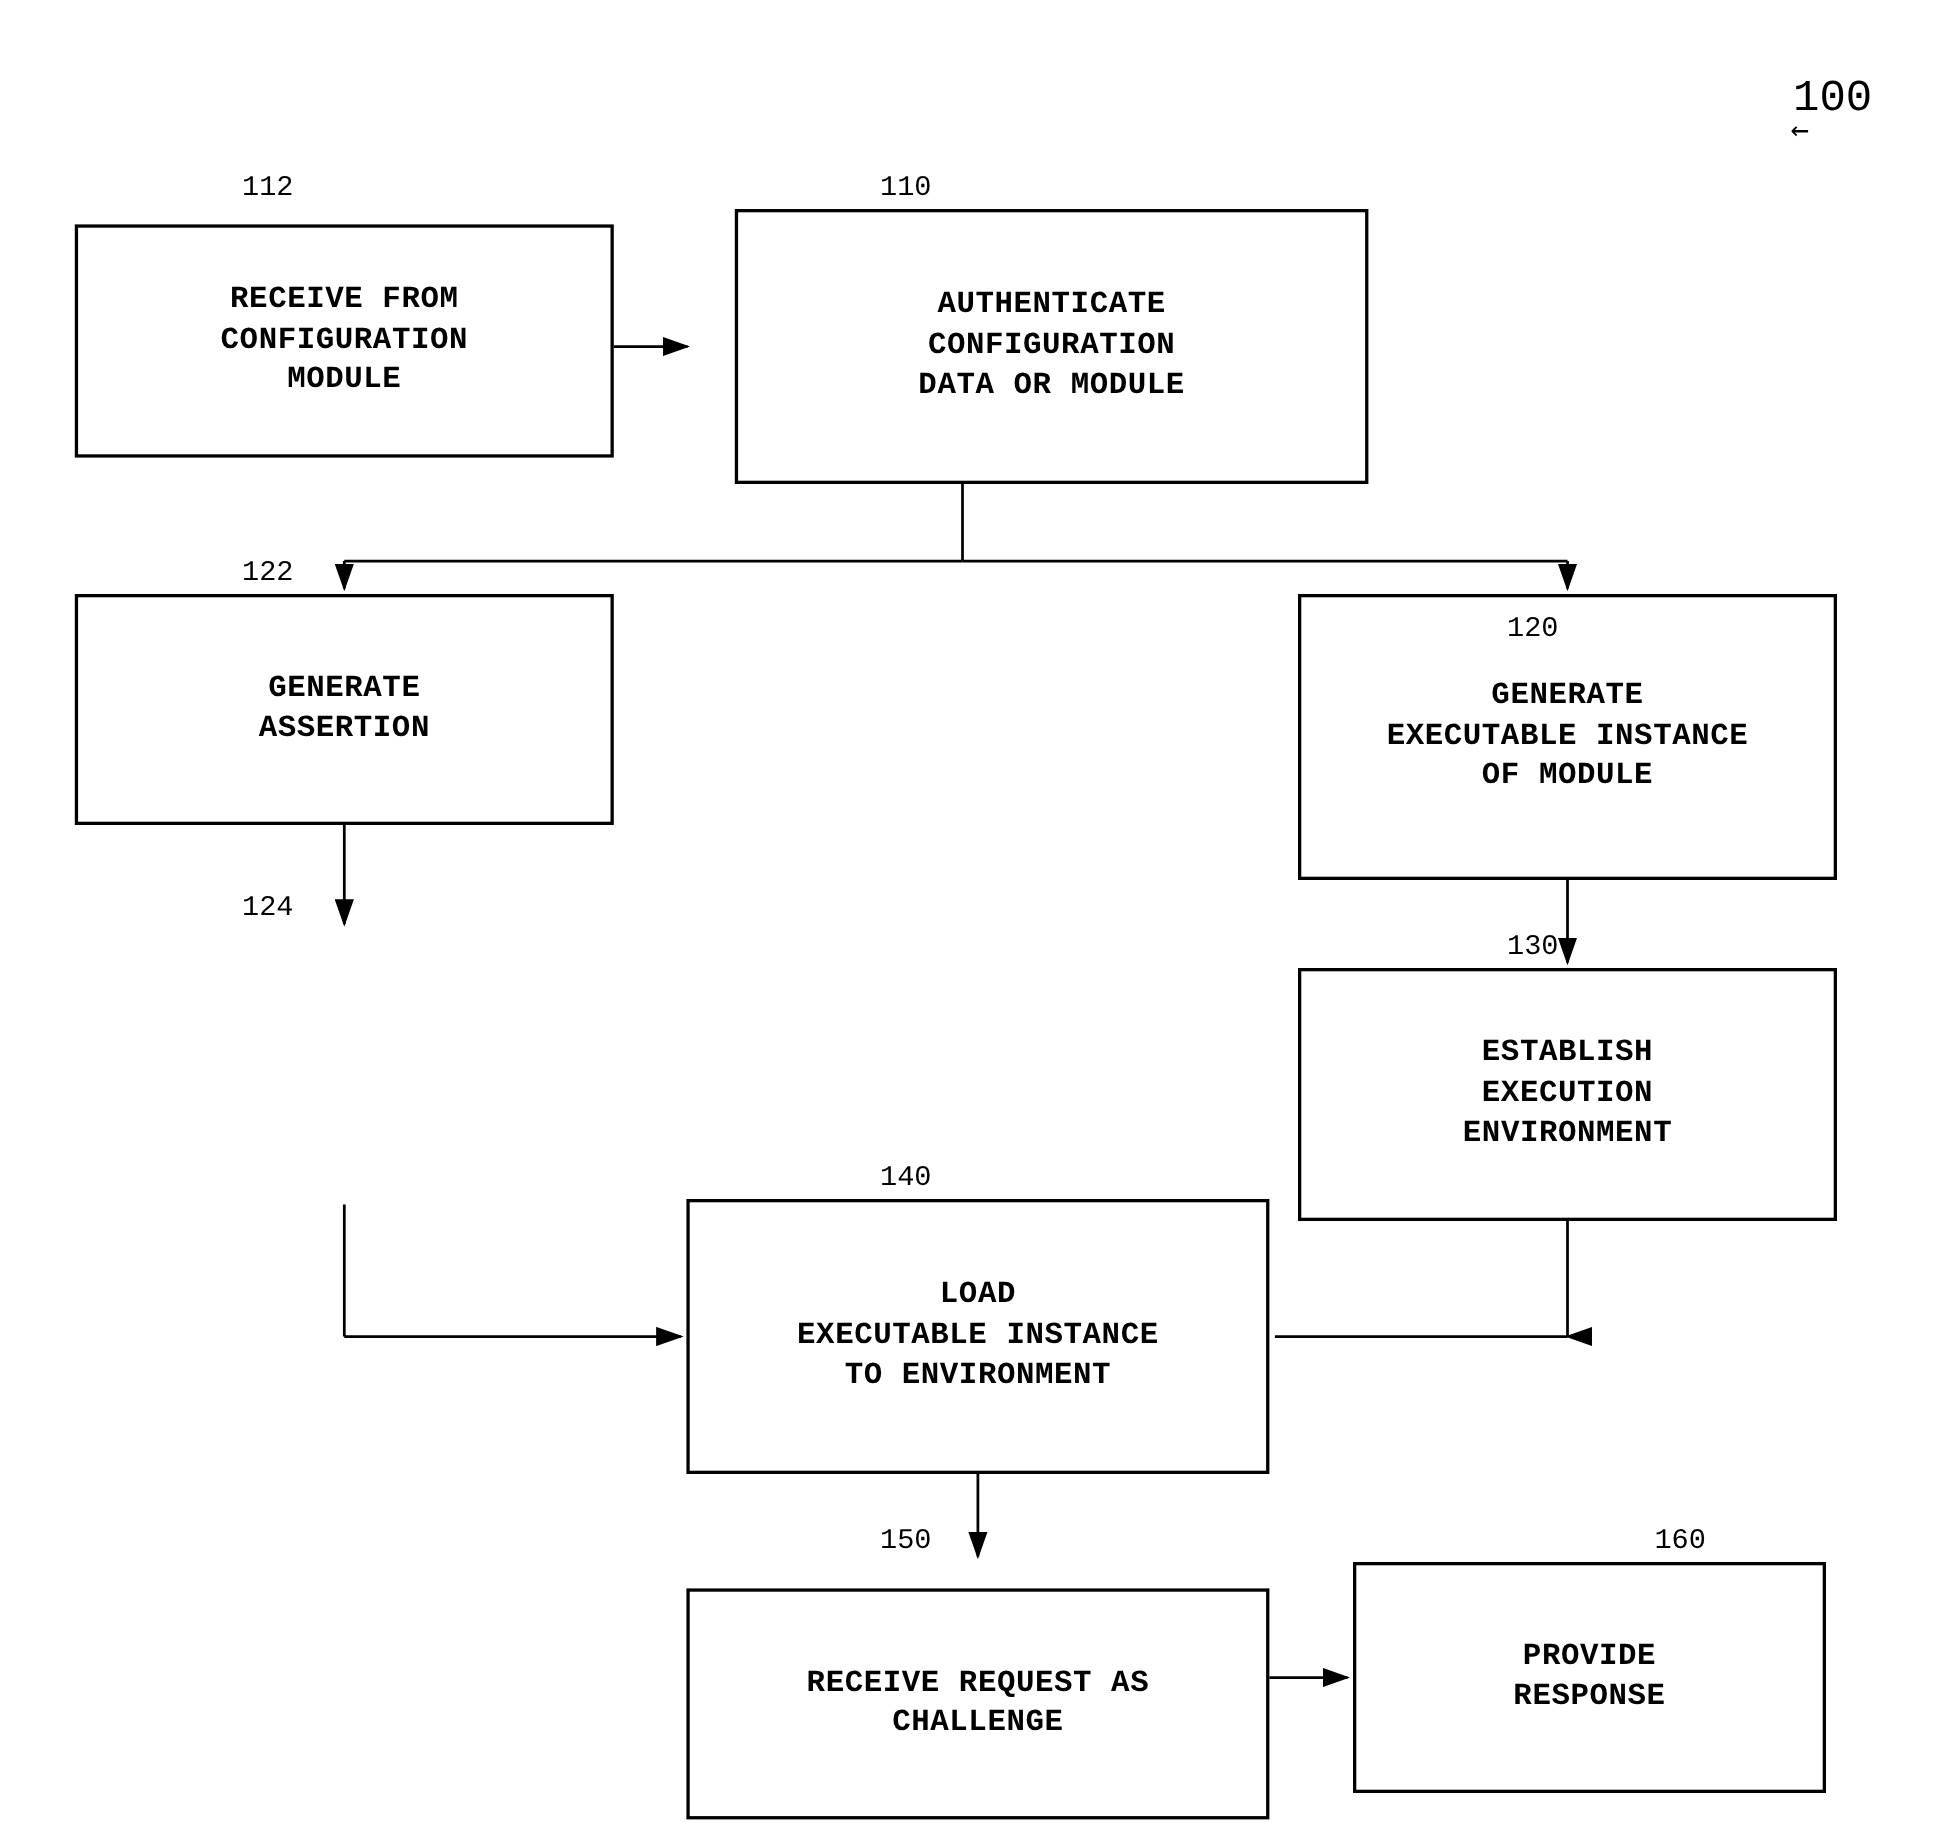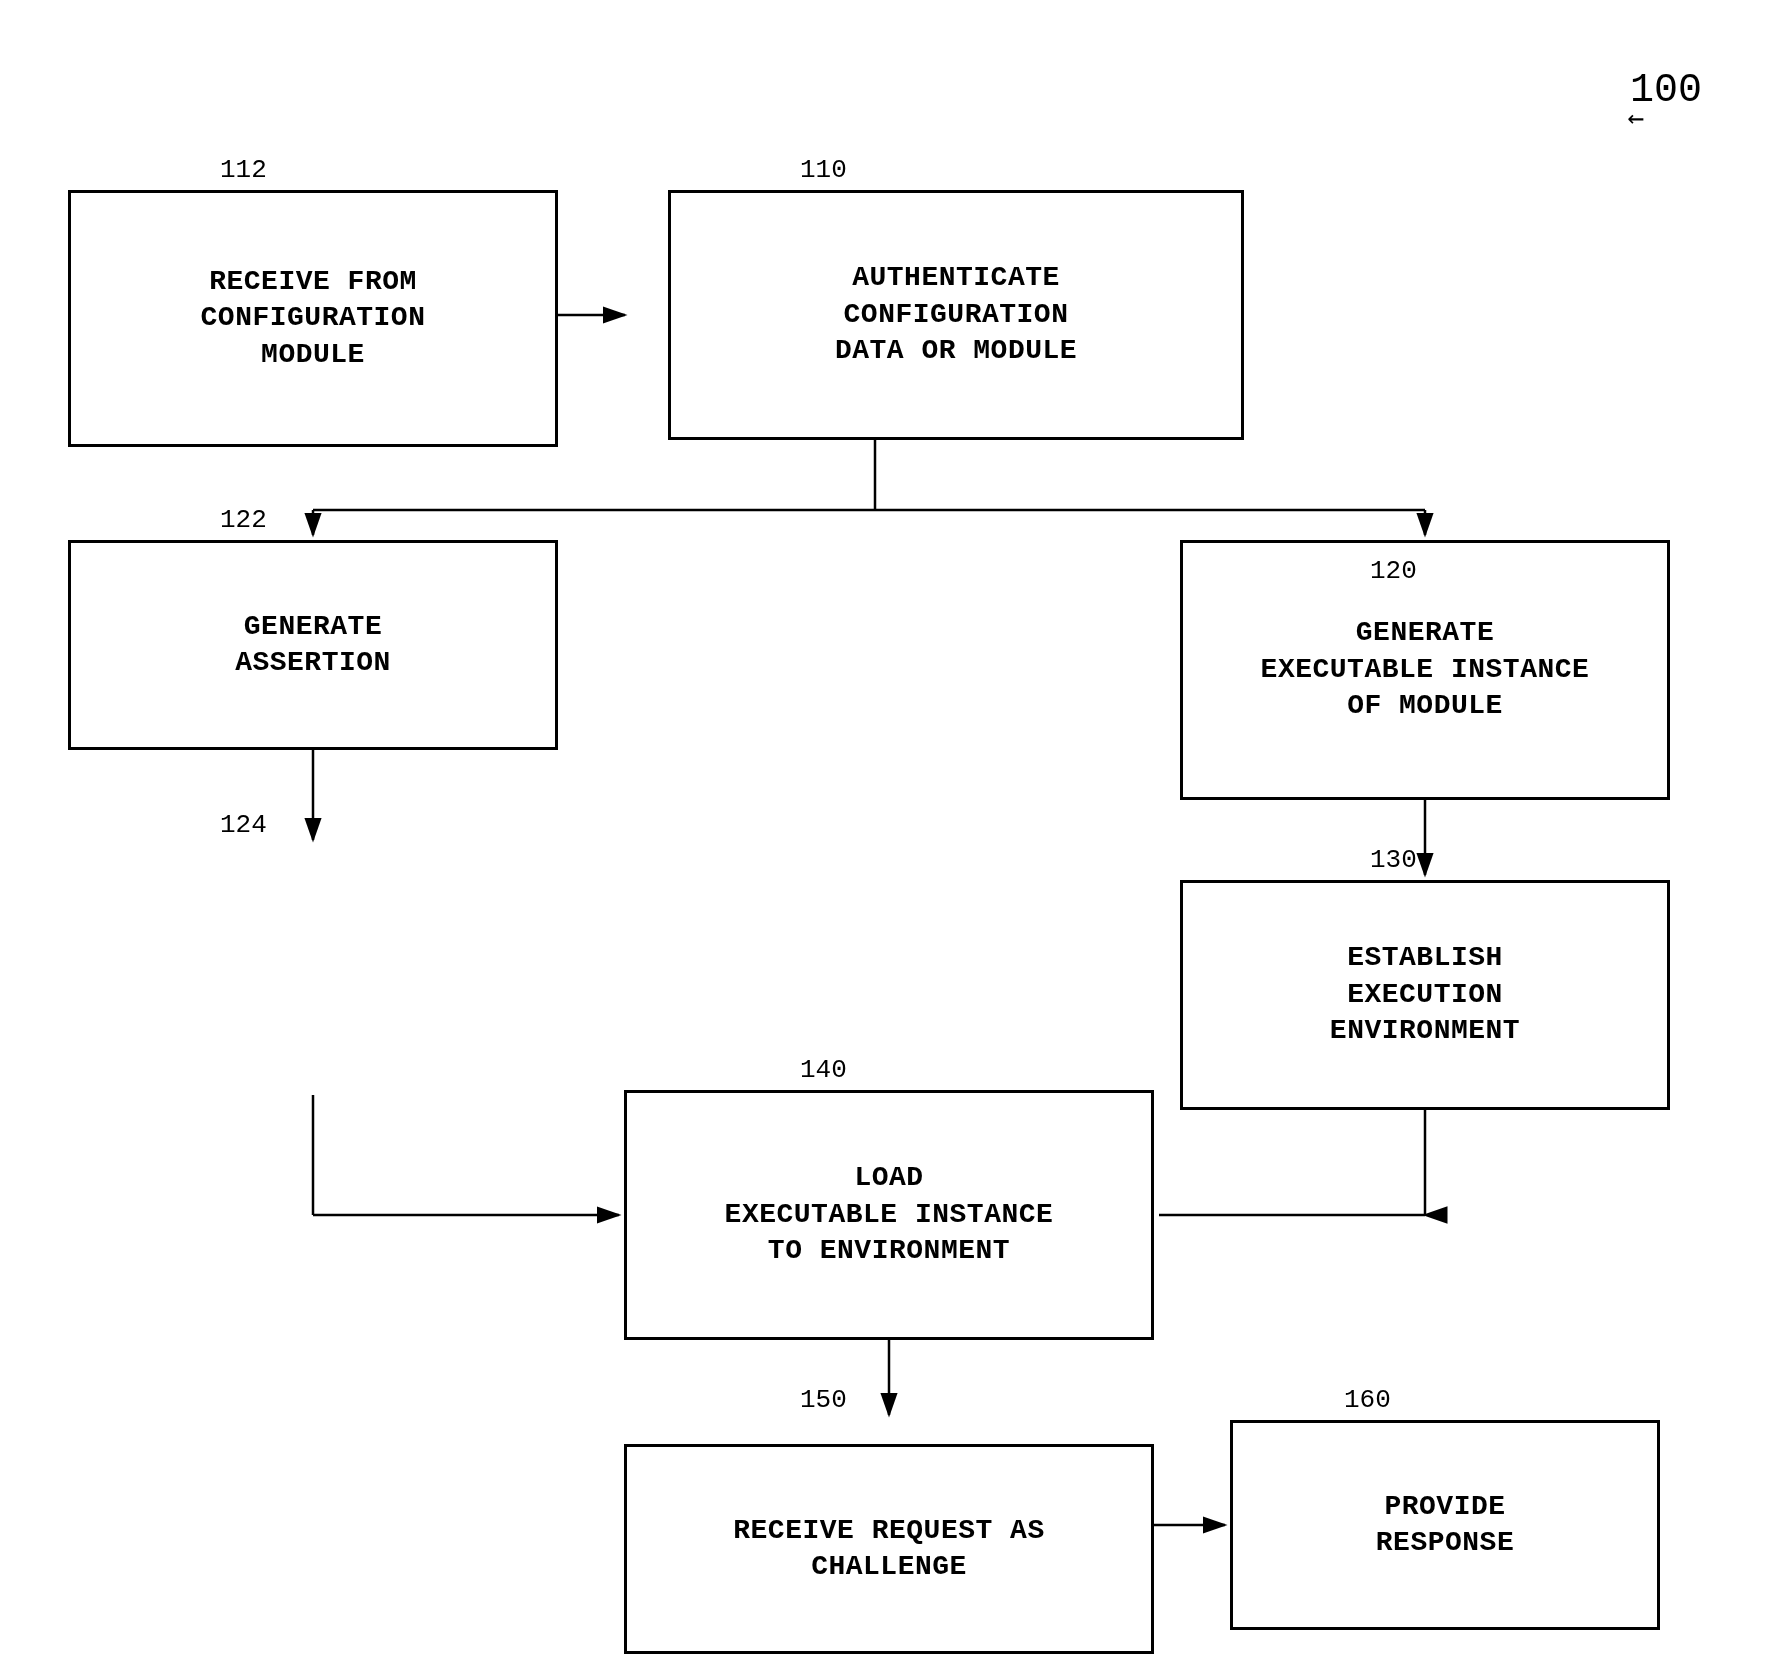--- a/index.html
+++ b/index.html
@@ -70,21 +70,21 @@
     }
   </style>
 </head>
 <body>
 
 <div class="diagram-container">
 
   <div class="fig-number">100</div>
   <div class="fig-arrow">↙</div>
 
-  <div class="flow-box" style="left:68px; top:190px; width:490px; height:257px;">
+  <div class="flow-box" style="left:68px; top:204px; width:490px; height:212px;">
     RECEIVE FROM<br>CONFIGURATION<br>MODULE
   </div>
   <div class="label-num" style="left:220px; top:155px;">112</div>
 
   <div class="flow-box" style="left:668px; top:190px; width:576px; height:250px;">
     AUTHENTICATE<br>CONFIGURATION<br>DATA OR MODULE
   </div>
   <div class="label-num" style="left:800px; top:155px;">110</div>
 
   <div class="flow-box" style="left:68px; top:540px; width:490px; height:210px;">
@@ -110,21 +110,21 @@
   <div class="label-num" style="left:800px; top:1055px;">140</div>
 
   <div class="flow-box" style="left:624px; top:1420px; width:530px; height:210px;margin-top:24px;">
     RECEIVE REQUEST AS<br>CHALLENGE
   </div>
   <div class="label-num" style="left:800px; top:1385px;">150</div>
 
   <div class="flow-box" style="left:1230px; top:1420px; width:430px; height:210px;">
     PROVIDE<br>RESPONSE
   </div>
-  <div class="label-num" style="left:1344px; top:1385px;text-align:center;">160</div>
+  <div class="label-num" style="left:1504px; top:1385px;text-align:center;">160</div>
 
   <svg class="arrows-svg">
     <defs>
       <marker id="arrowhead" markerWidth="10" markerHeight="7" refX="9" refY="3.5" orient="auto">
         <polygon points="0 0, 10 3.5, 0 7" fill="#000"></polygon>
       </marker>
     </defs>
 
     <line x1="558" y1="315" x2="625" y2="315" stroke="#000" stroke-width="2.5" marker-end="url(#arrowhead)"></line>
 

